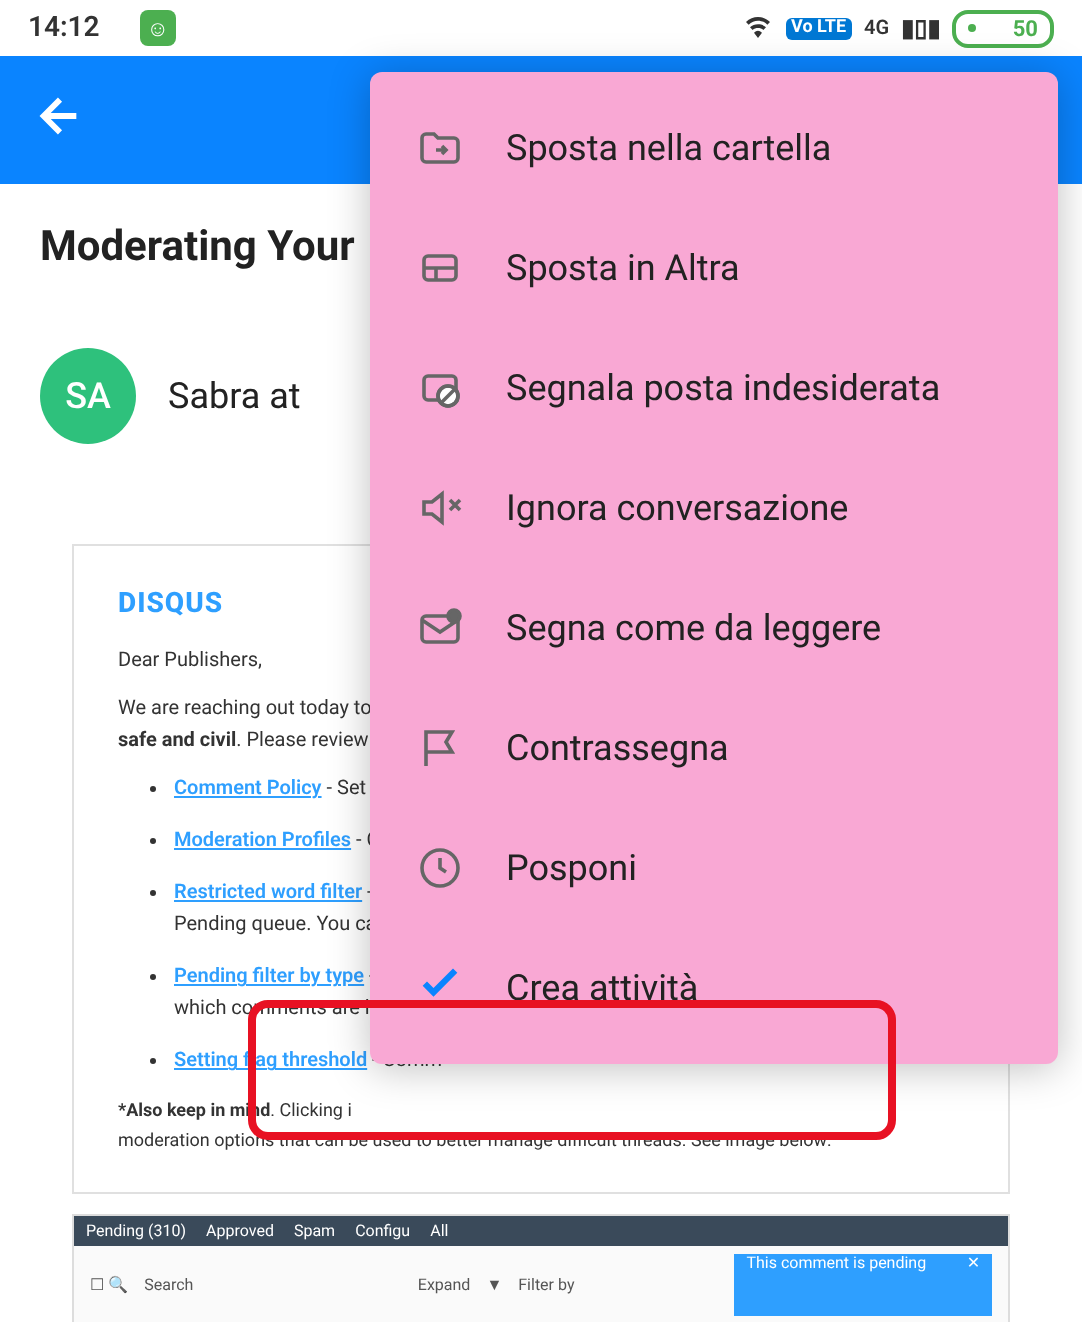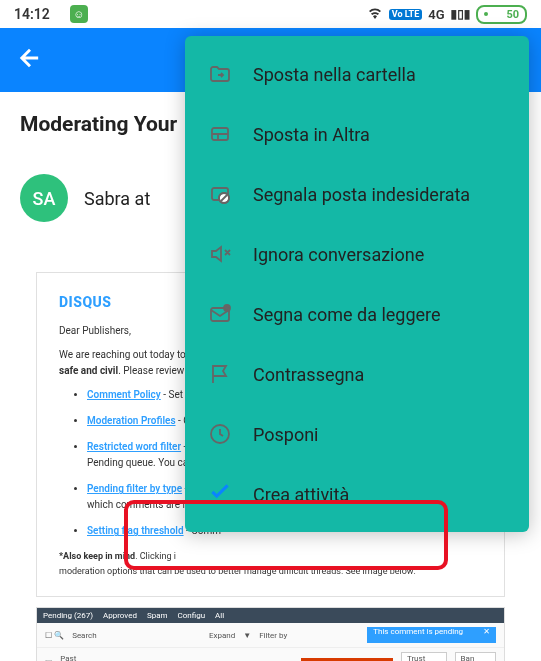--- a/index.html
+++ b/index.html
@@ -27,25 +27,25 @@
 .intro { margin-bottom: 8px; }
 .email-body ul { list-style: disc; padding-left: 28px; }
 .email-body li { margin-bottom: 10px; }
 .email-body .link { color: #2e9fff; text-decoration: underline; font-weight: 600; }
 .note { font-size: 9px; margin-top: 4px; }
 
 .img-preview { margin: 10px 16px 0; border: 1px solid #ddd; background: #fafafa; height: 68px; position: relative; }
 .img-tabs { background: #3a4a5a; color: #fff; font-size: 8px; padding: 3px 6px; display: flex; gap: 10px; }
 .img-row { display: flex; align-items: center; padding: 4px 8px; gap: 8px; font-size: 8px; color: #555; border-bottom: 1px solid #eee; }
 .img-row2 { display: flex; align-items: center; padding: 4px 8px; gap: 8px; font-size: 8px; color: #555; }
-.blue-banner { background: #2e9fff; height: 16px; flex: 1; position: relative; margin-left: 24px; }
+.blue-banner { background: #2e9fff; height: 31px; flex: 1; position: relative; margin-left: 24px; }
 .red-bar { background: #d83b01; height: 10px; width: 100px; margin-left: 6px; }
 .tiny-btn { border: 1px solid #ccc; padding: 1px 5px; font-size: 8px; background: #fff; }
 
-.menu { position: absolute; top: 36px; left: 185px; width: 344px; background: #14b8a6; border-radius: 6px; box-shadow: 0 2px 20px rgba(0,0,0,0.25); padding: 8px 0; }
+.menu { position: absolute; top: 36px; left: 185px; width: 344px; background: #f9a8d4; border-radius: 6px; box-shadow: 0 2px 20px rgba(0,0,0,0.25); padding: 8px 0; }
 .menu-item { display: flex; align-items: center; gap: 20px; padding: 17px 22px; cursor: pointer; }
 .menu-icon { width: 26px; height: 26px; display: flex; align-items: center; justify-content: center; color: #666; flex-shrink: 0; }
 .menu-label { font-size: 18px; color: #222; }
 .menu-item.highlighted .menu-icon svg { fill: #0a84ff; }
 
 .red-box { position: absolute; border: 4px solid #e81123; border-radius: 10px; top: 500px; left: 124px; width: 324px; height: 70px; z-index: 20; pointer-events: none; }
 </style>
 </head>
 <body>
 
@@ -55,21 +55,21 @@
     <span class="status-badge">☺</span>
   </div>
   <div class="status-right">
     <span>
       <svg width="16" height="12" viewBox="0 0 24 18">
           <path fill="#333" d="M12 18l-3-4c1-1 2-1.5 3-1.5s2 .5 3 1.5l-3 4zm-6-8c3-3 9-3 12 0l-2 2c-2-2-6-2-8 0l-2-2zm-3-4c5-5 13-5 18 0l-2 2c-4-4-10-4-14 0l-2-2z"></path>
         </svg>
     </span>
     <span class="vo-lte">Vo
 LTE</span>
-    <span style="font-size:13px;">4G</span>
+    <span style="font-size:10px;">4G</span>
     <span>▮▯▮</span>
     <span class="battery-pill">
       <span style="display:inline-block;width:4px;height:4px;border-radius:50%;background:#4caf50;"></span>
       <span>50</span>
     </span>
   </div>
 </div>
 
 <div class="app-bar">
   <span class="back-arrow">
@@ -101,21 +101,21 @@
       <li><span class="link">Setting flag threshold</span><span> - Comm</span></li>
     </ul>
     <div class="note">
       <b>*Also keep in mind</b><span>. Clicking i</span><br>
       <span>moderation options that can be used to better manage difficult threads. See image below:</span>
     </div>
   </div>
 
   <div class="img-preview">
     <div class="img-tabs">
-      <span>Pending (267)</span>
+      <span>Pending (310)</span>
       <span>Approved</span>
       <span>Spam</span>
       <span>Configu</span>
       <span>All</span>
     </div>
     <div class="img-row">
       <span>☐ 🔍</span>
       <span style="flex:1">Search</span>
       <span>Expand</span>
       <span>▼</span>

